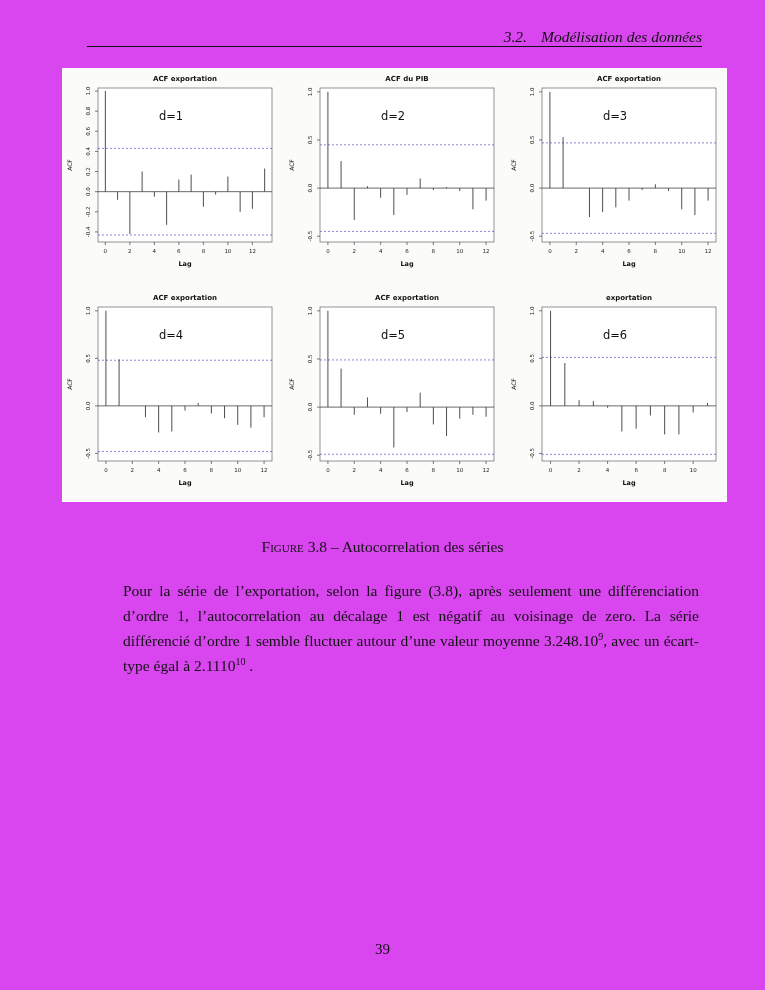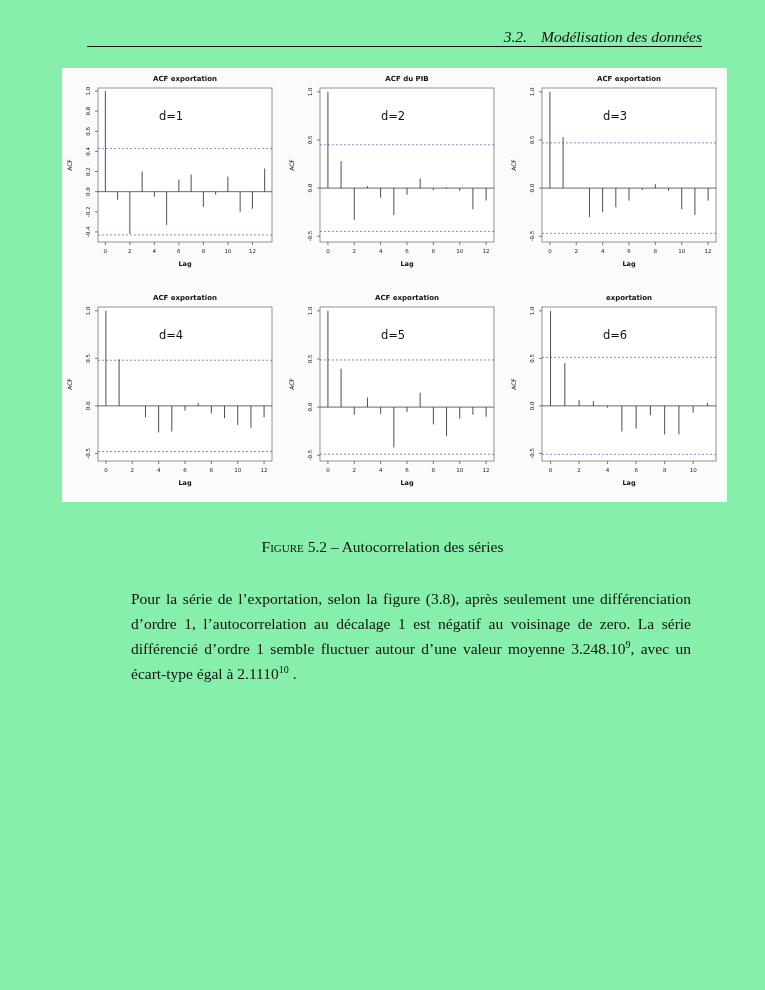--- a/index.html
+++ b/index.html
@@ -1,17 +1,17 @@
 <!DOCTYPE html>
 <html><head>
 <meta charset="utf-8">
 <style>
   html,body{margin:0;padding:0;background:#e8e8e8;}
   .page{
-    width:765px;height:990px;background:#86efac;position:relative;
+    width:765px;height:990px;background:#d946ef;position:relative;
     margin:0 auto;font-family:"Liberation Serif",serif;color:#1a1a1a;
     box-sizing:border-box;overflow:hidden;
   }
   
   .running-head{
     position:absolute;top:28px;right:63px;
     font-style:italic;font-size:15.5px;color:#111;
   }
   .running-head .sec-num{margin-right:14px;}
   .head-rule{
@@ -32,21 +32,21 @@
   .figure-caption{
     position:absolute;top:538px;left:0;width:765px;text-align:center;
     font-size:15.5px;color:#111;
   }
   .smallcaps{font-variant:small-caps;margin-top:44px;}
   
   .body-text{
     position:absolute;top:570px;left:115px;width:592px;
     font-size:15.5px;line-height:25px;text-align:justify;color:#111;
   }
-  .body-text p{margin:16px;}
+  .body-text p{margin:8px;}
   .body-text p + p{margin-top:0;}
   sup{font-size:10px;line-height:0;}
   
   .page-footer{
     position:absolute;bottom:32px;left:0;width:765px;text-align:center;
     font-size:15px;color:#111;
   }
 </style>
 </head>
 <body>
@@ -333,21 +333,24 @@
             <line x1="184.18032786885246" x2="184.18032786885246" y1="170" y2="173" stroke="#444444" stroke-width="0.7"></line>
             <text x="184.18032786885246" y="181" text-anchor="middle" font-size="5.5" font-family="&quot;DejaVu Sans&quot;,sans-serif" fill="#222">10</text>
             <text x="120" y="194" text-anchor="middle" font-size="6.5" font-weight="bold" font-family="&quot;DejaVu Sans&quot;,sans-serif" fill="#111">Lag</text>
             <text x="7" y="93" text-anchor="middle" font-size="6" font-family="&quot;DejaVu Sans&quot;,sans-serif" fill="#111" transform="rotate(-90 7 93)">ACF</text>
             <text x="106.08" y="48.339999999999996" text-anchor="middle" font-size="11.5" font-family="&quot;DejaVu Sans&quot;,sans-serif" fill="#111">d=6</text>
           </svg></div>
     </div>
   </figure>
 
   <div class="figure-caption">
-    <span class="smallcaps">Figure</span><span> 5.2 – Autocorrelation des séries</span>
+    <span class="smallcaps">Figure</span><span> 3.8 – Autocorrelation des séries</span>
   </div>
 
   <main class="body-text">
     <p><span>Pour la série de l’exportation, selon la figure (3.8), après seulement une différenciation d’ordre 1, l’autocorrelation au décalage 1 est négatif au voisinage de zero. La série différencié d’ordre 1 semble fluctuer autour d’une valeur moyenne 3.248.10</span><sup>9</sup><span>, avec un écart-type égal à 2.1110</span><sup>10</sup><span> .</span></p>
   </main>
 
+  <footer class="page-footer">
+    <span>39</span>
+  </footer>
 
 </div>
 
 </body></html>

